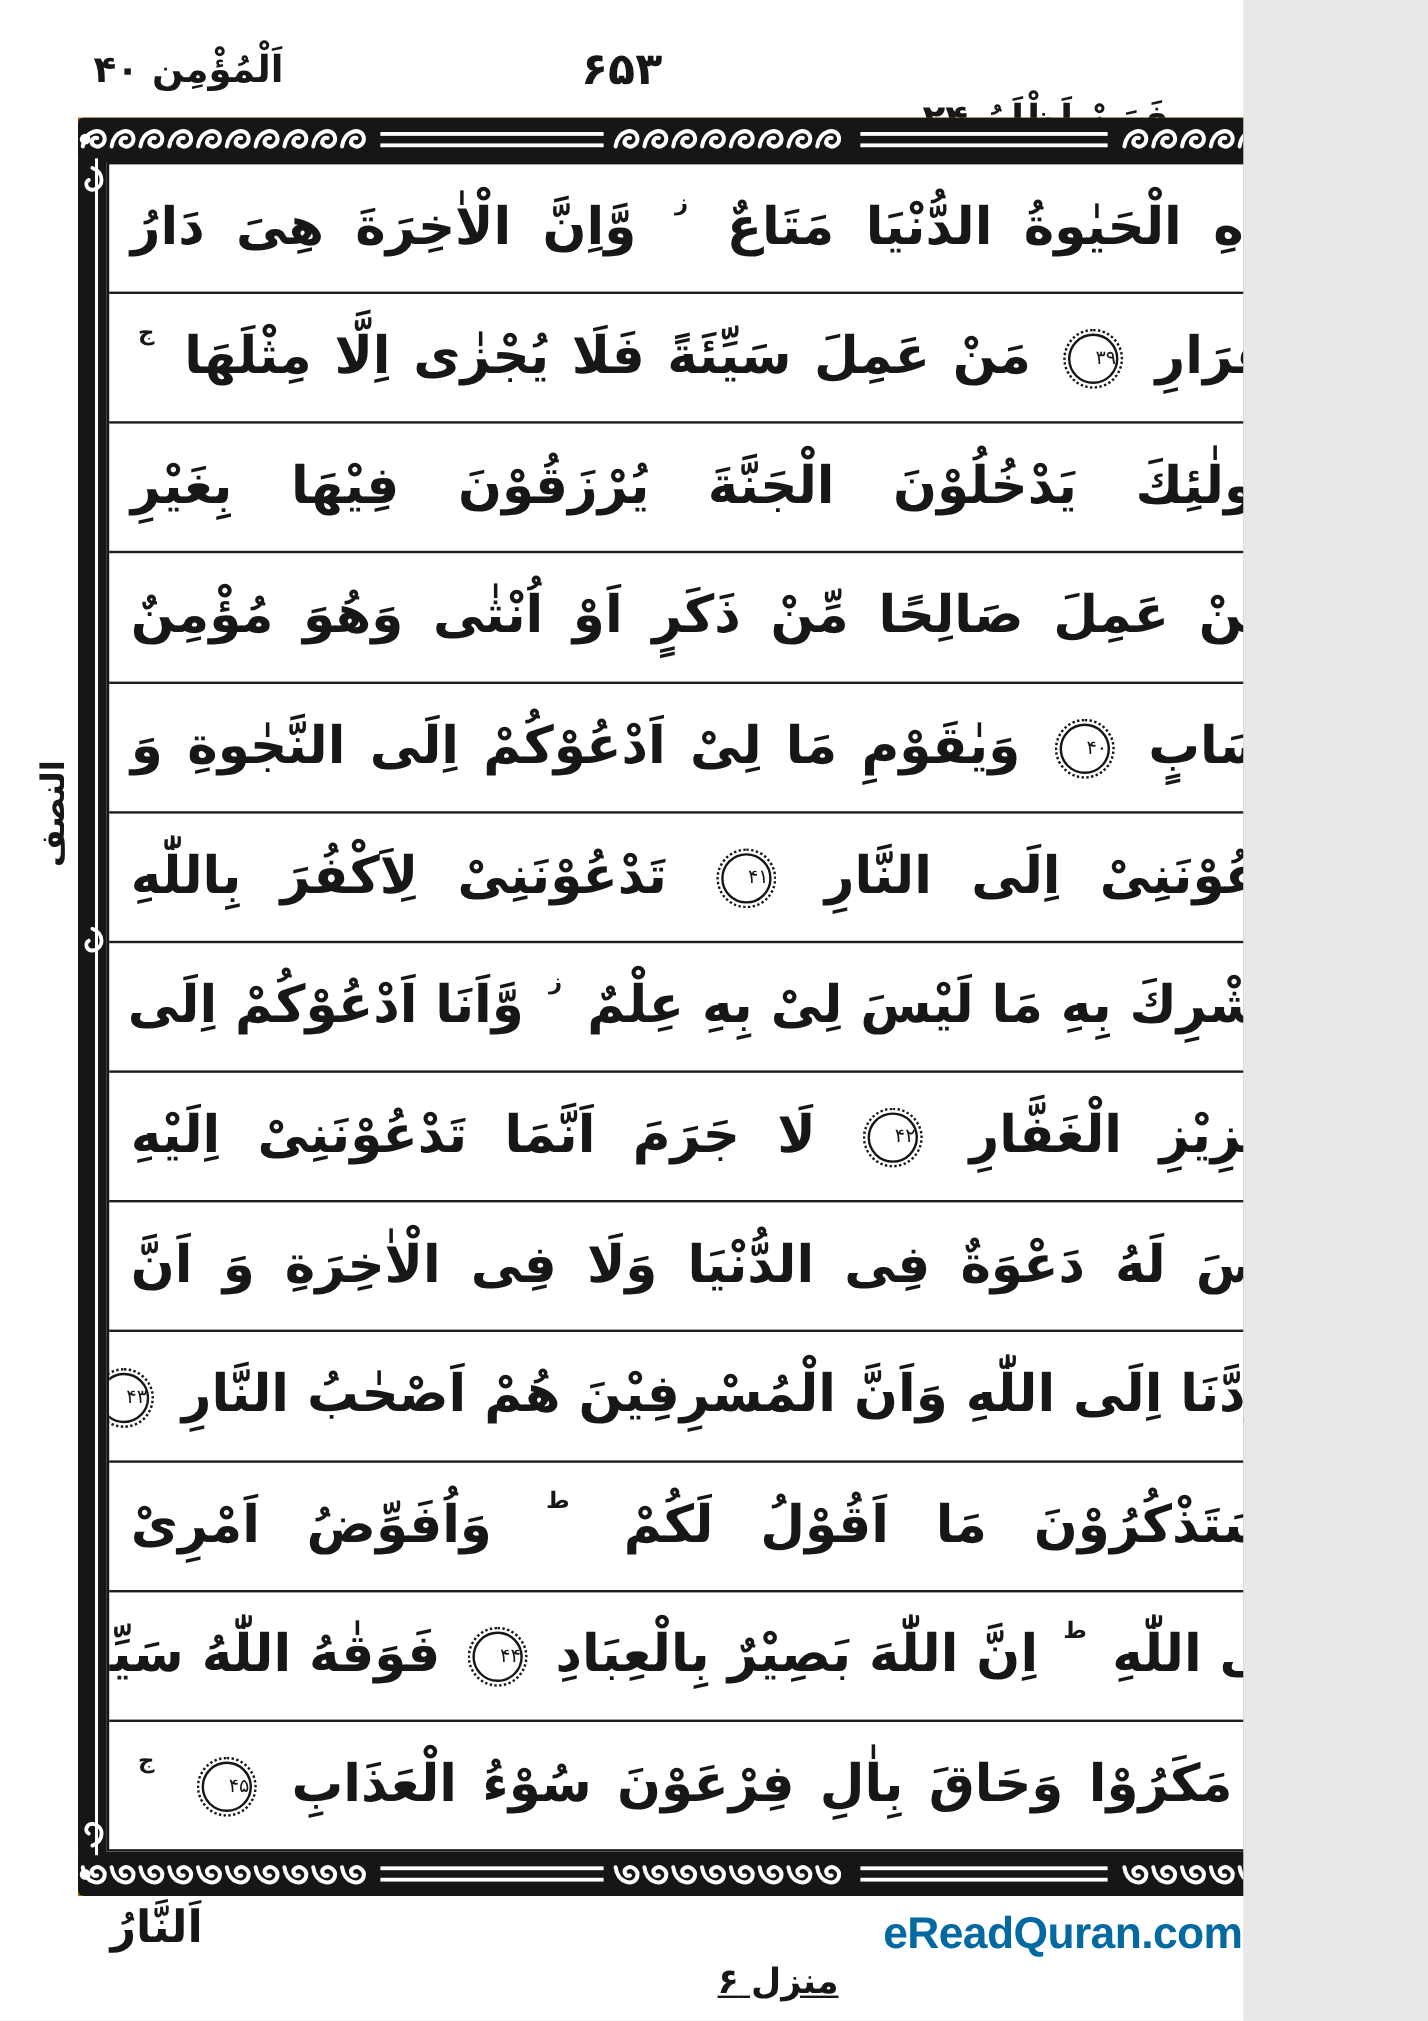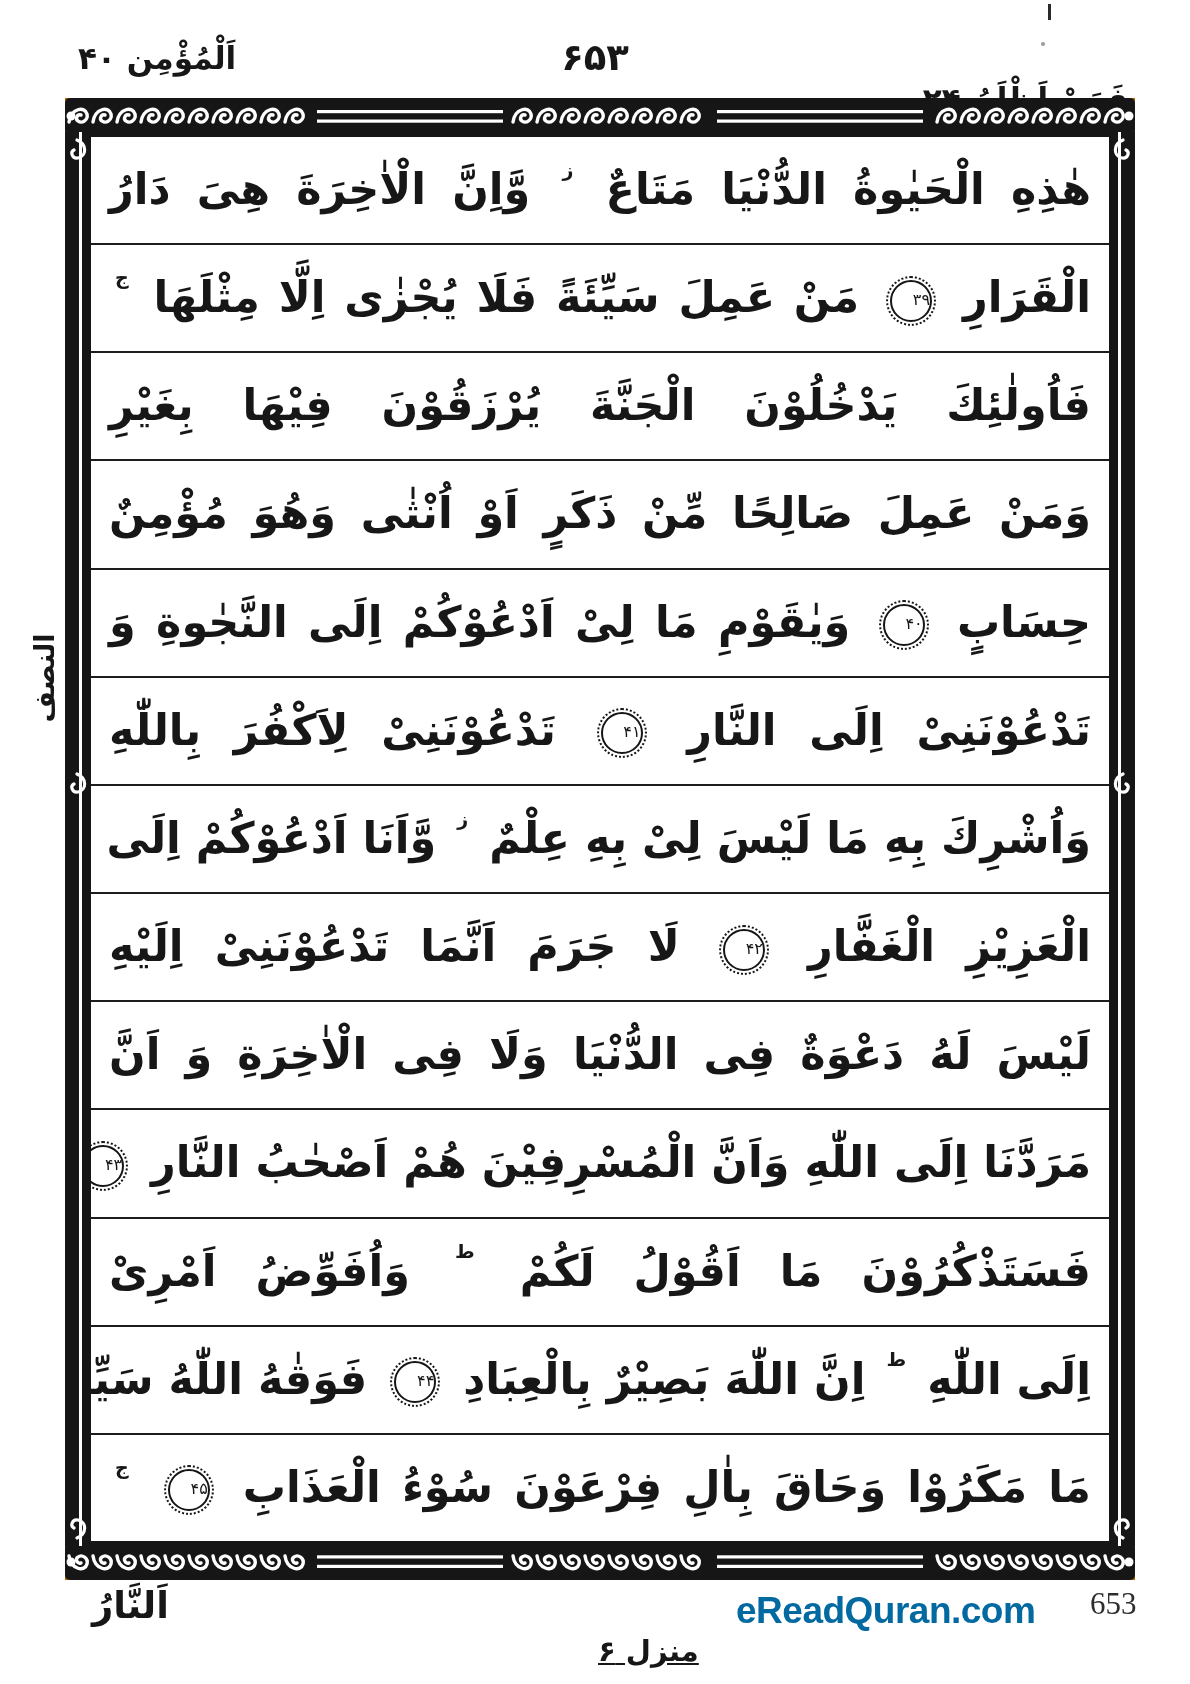--- a/index.html
+++ b/index.html
@@ -1,18 +1,18 @@
 <!DOCTYPE html>
 <html lang="ar"><head>
 <meta charset="utf-8">
 <style>
   html,body{margin:0;padding:0;background:#e8e8e8;}
   .page{
     position:relative;
-    width:1190px;height:1684px;
+    width:1036px;height:1684px;
     background:#ffffff;
     overflow:hidden;
     font-family:"DejaVu Sans", sans-serif;
     color:#171717;
   }
   
   .hdr-text{position:absolute;font-weight:700;direction:rtl;white-space:nowrap;}
   .surah-label{left:78px;top:40px;font-size:31px;}
   .page-number-top{left:50%;top:36px;transform:translateX(-50%);font-size:37px;letter-spacing:2px;}
   .juz-label{right:62px;top:34px;font-size:31px;margin-top:47px;}

